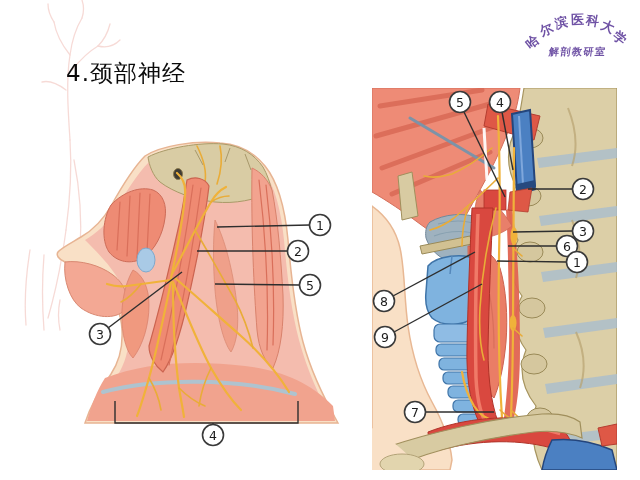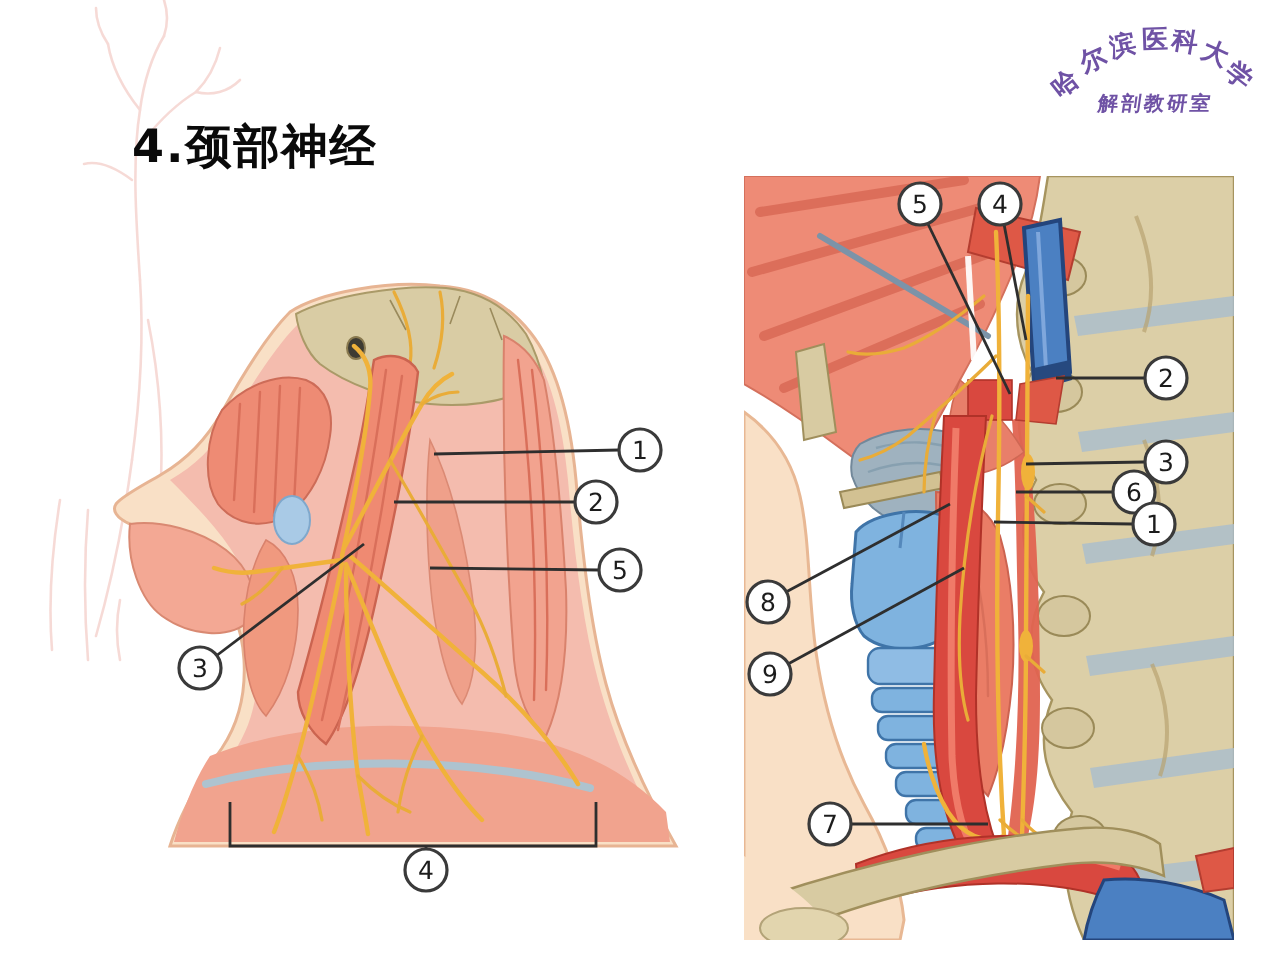--- a/index.html
+++ b/index.html
@@ -1,21 +1,21 @@
 <!DOCTYPE html>
 <html><head>
 <meta charset="utf-8">
 <style>
   html,body{margin:0;padding:0;background:#888;}
   .slide{
     position:relative;width:640px;height:480px;background:#FFFFFF;
     overflow:hidden;font-family:"DejaVu Sans","Liberation Sans",sans-serif;
   }
   .title{
-    position:absolute;left:66px;top:58px;font-size:23px;font-weight:700;
+    position:absolute;left:66px;top:58px;font-size:23px;font-weight:400;
     color:#0a0a0a;letter-spacing:1px;white-space:nowrap;
   }
   .watermark{position:absolute;left:516px;top:8px;width:116px;height:54px;}
   .watermark .ch{
     position:absolute;font-size:13px;font-weight:600;color:#6F52A5;
     transform-origin:center center;
   }
   .watermark .sub{
     position:absolute;left:33px;top:37px;font-size:10px;letter-spacing:1.5px;
     color:#6F52A5;transform:skewX(-8deg);white-space:nowrap;font-weight:600;

